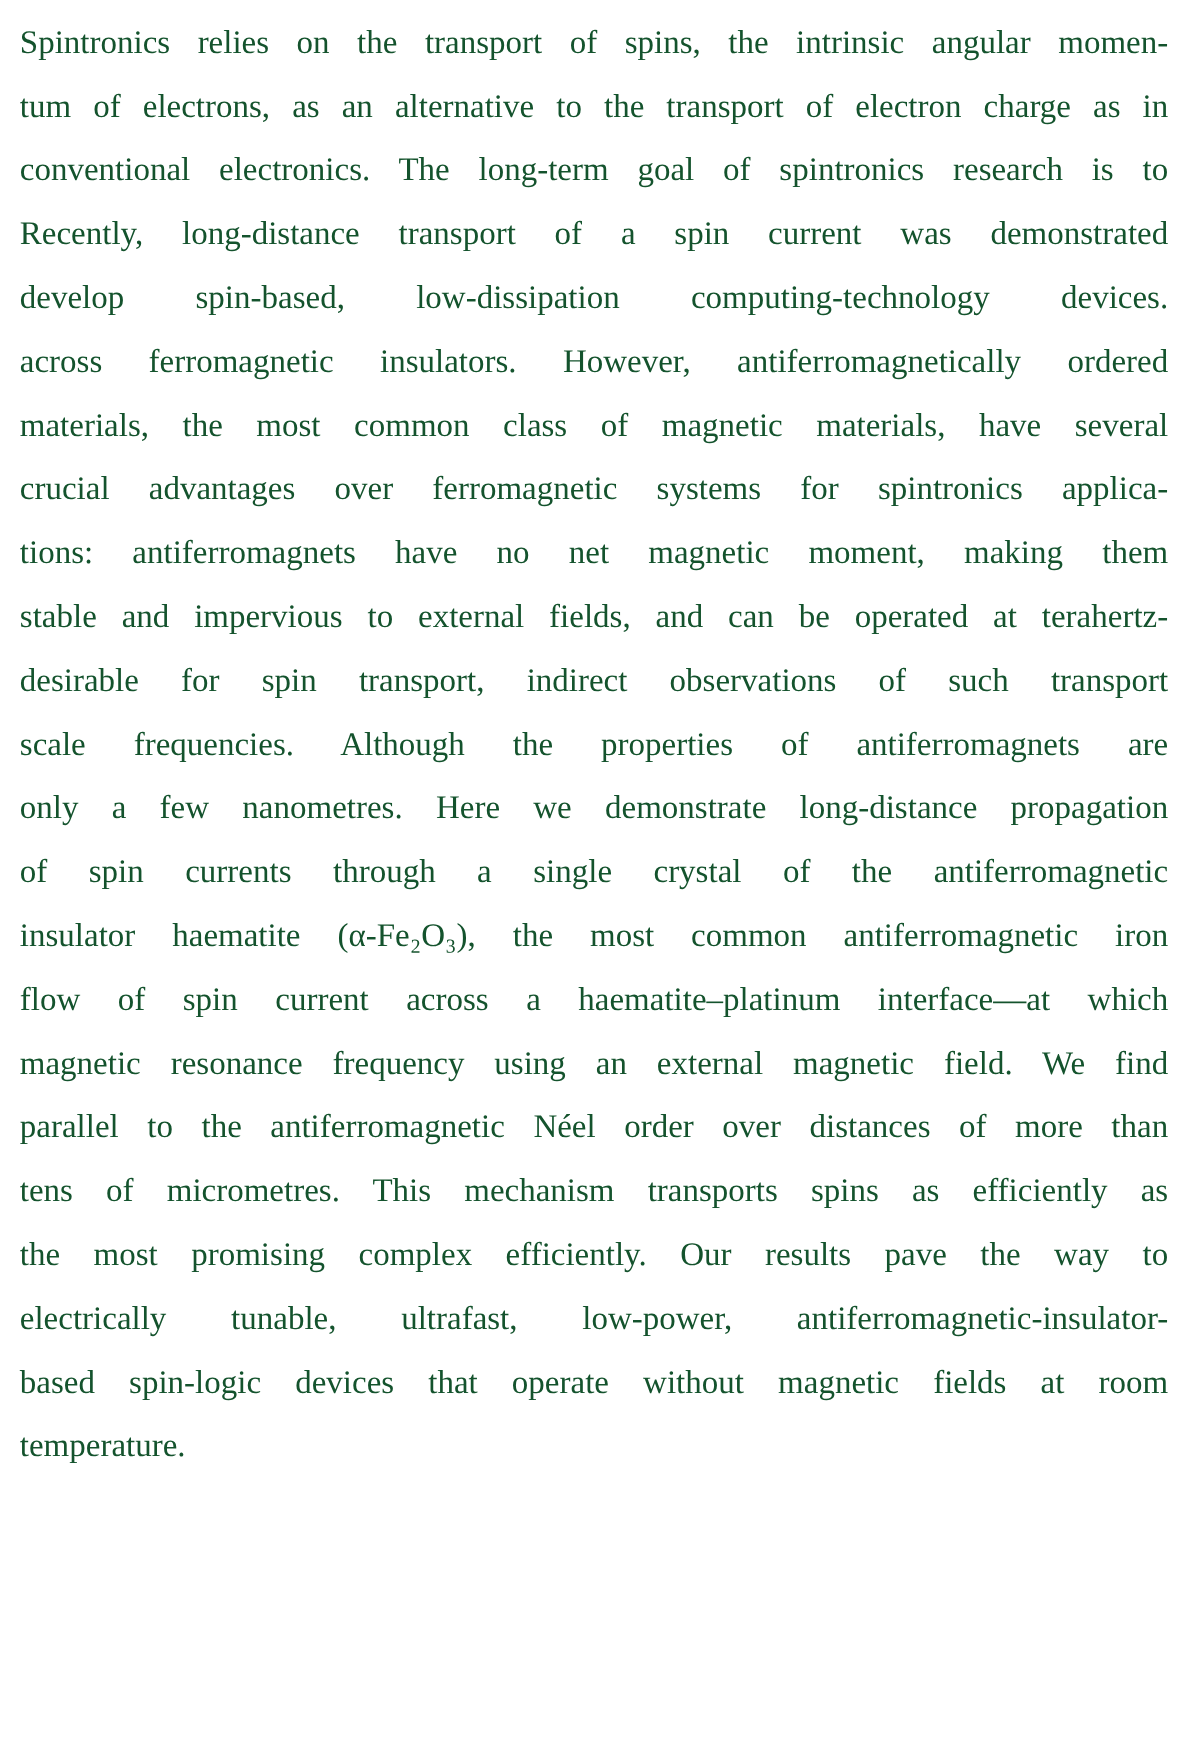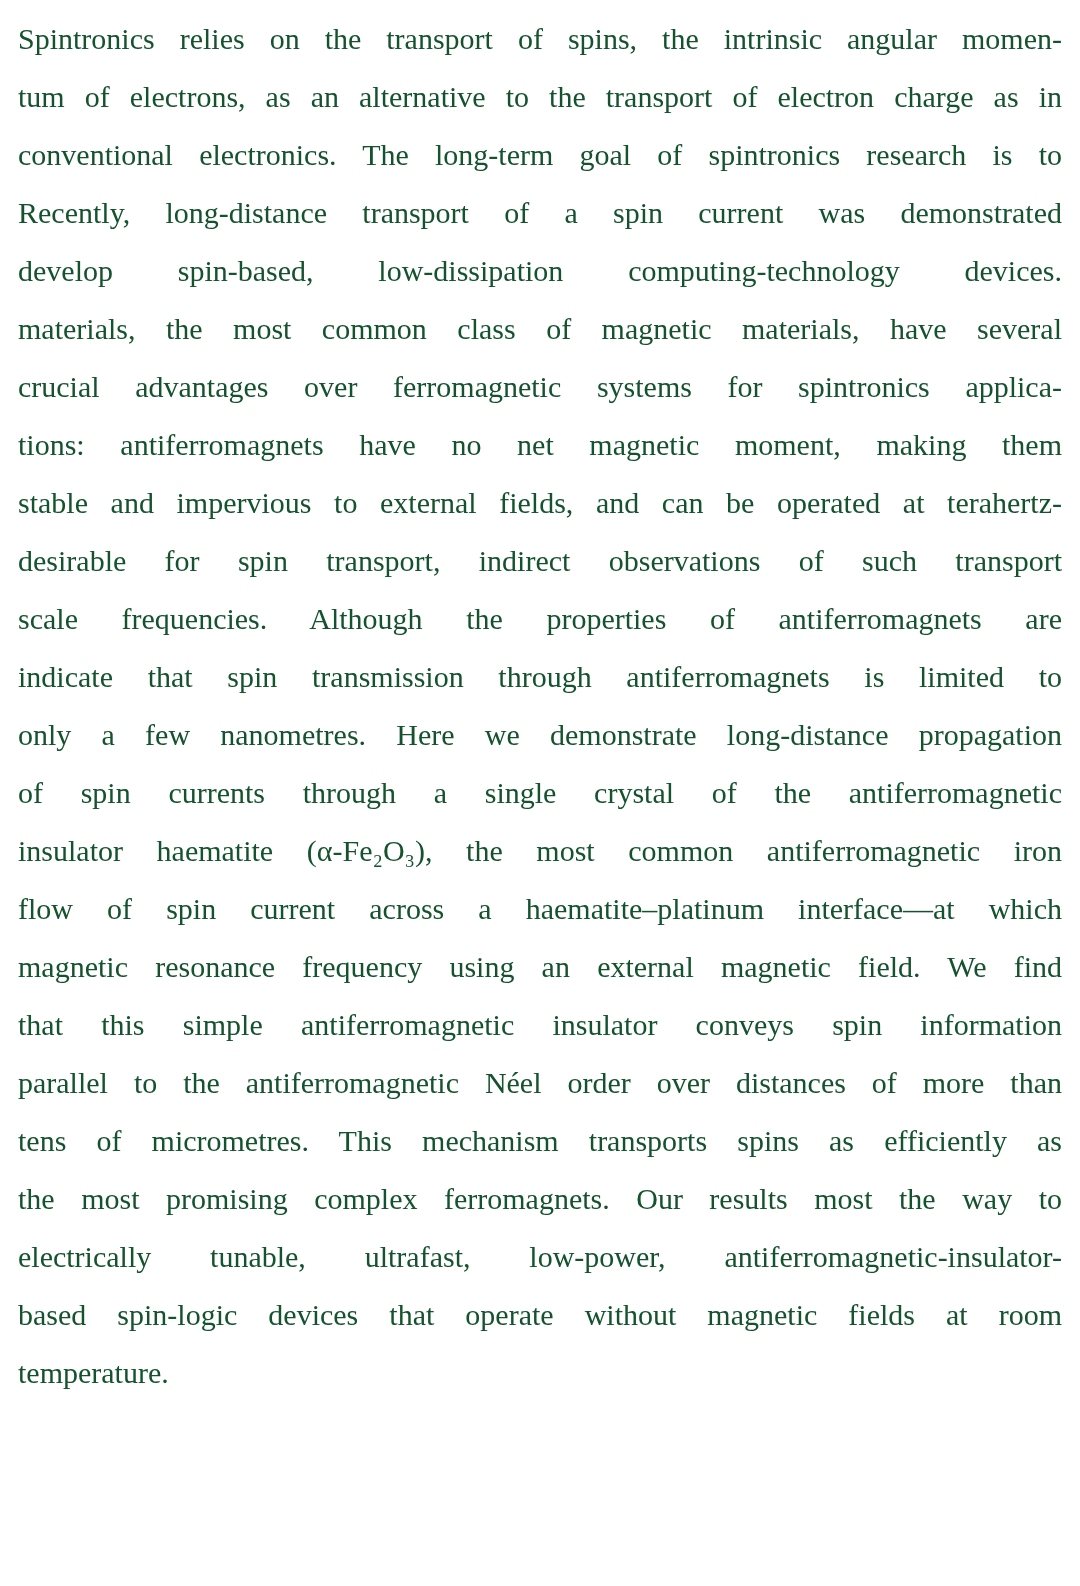--- a/index.html
+++ b/index.html
@@ -42,33 +42,32 @@
 </head>
 <body>
 
 <main class="page">
   <section class="abstract" id="lines-container">
       <div class="line">Spintronics relies on the transport of spins, the intrinsic angular momen-</div>
       <div class="line">tum of electrons, as an alternative to the transport of electron charge as in</div>
       <div class="line">conventional electronics. The long-term goal of spintronics research is to</div>
       <div class="line">Recently, long-distance transport of a spin current was demonstrated</div>
       <div class="line">develop spin-based, low-dissipation computing-technology devices.</div>
+      <div class="line">across ferromagnetic insulators. However, antiferromagnetically ordered</div>
       <div class="line">materials, the most common class of magnetic materials, have several</div>
       <div class="line">crucial advantages over ferromagnetic systems for spintronics applica-</div>
       <div class="line">tions: antiferromagnets have no net magnetic moment, making them</div>
       <div class="line">stable and impervious to external fields, and can be operated at terahertz-</div>
       <div class="line">desirable for spin transport, indirect observations of such transport</div>
       <div class="line">scale frequencies. Although the properties of antiferromagnets are</div>
-      <div class="line">indicate that spin transmission through antiferromagnets is limited to</div>
       <div class="line">only a few nanometres. Here we demonstrate long-distance propagation</div>
       <div class="line">of spin currents through a single crystal of the antiferromagnetic</div>
       <div class="line">insulator haematite (α-Fe₂O₃), the most common antiferromagnetic iron</div>
       <div class="line">flow of spin current across a haematite–platinum interface—at which</div>
       <div class="line">magnetic resonance frequency using an external magnetic field. We find</div>
-      <div class="line">that this simple antiferromagnetic insulator conveys spin information</div>
       <div class="line">parallel to the antiferromagnetic Néel order over distances of more than</div>
       <div class="line">tens of micrometres. This mechanism transports spins as efficiently as</div>
-      <div class="line">the most promising complex ferromagnets. Our results most the way to</div>
+      <div class="line">the most promising complex efficiently. Our results pave the way to</div>
       <div class="line">electrically tunable, ultrafast, low-power, antiferromagnetic-insulator-</div>
       <div class="line">based spin-logic devices that operate without magnetic fields at room</div>
       <div class="line last-line">temperature.</div>
     </section>
 </main>
 
 </body></html>

